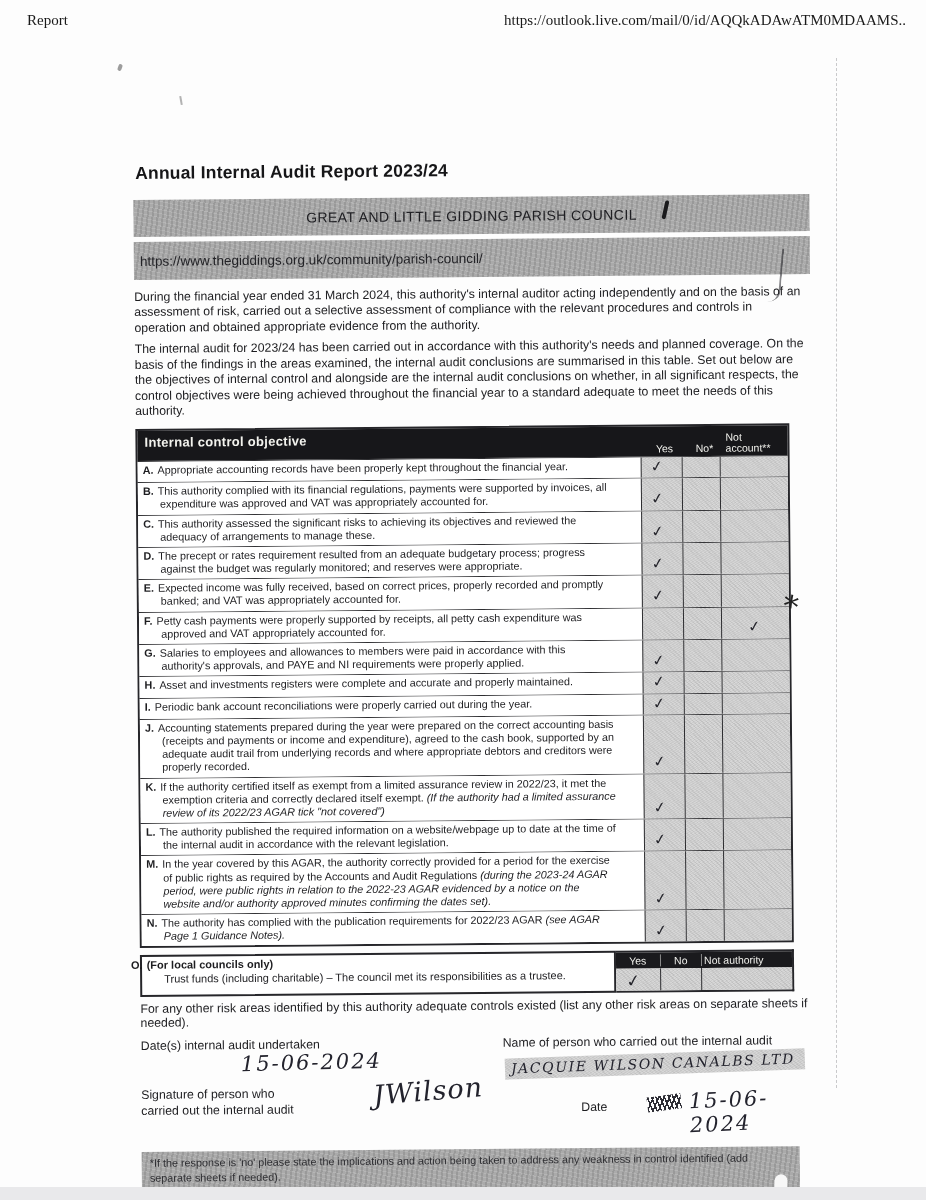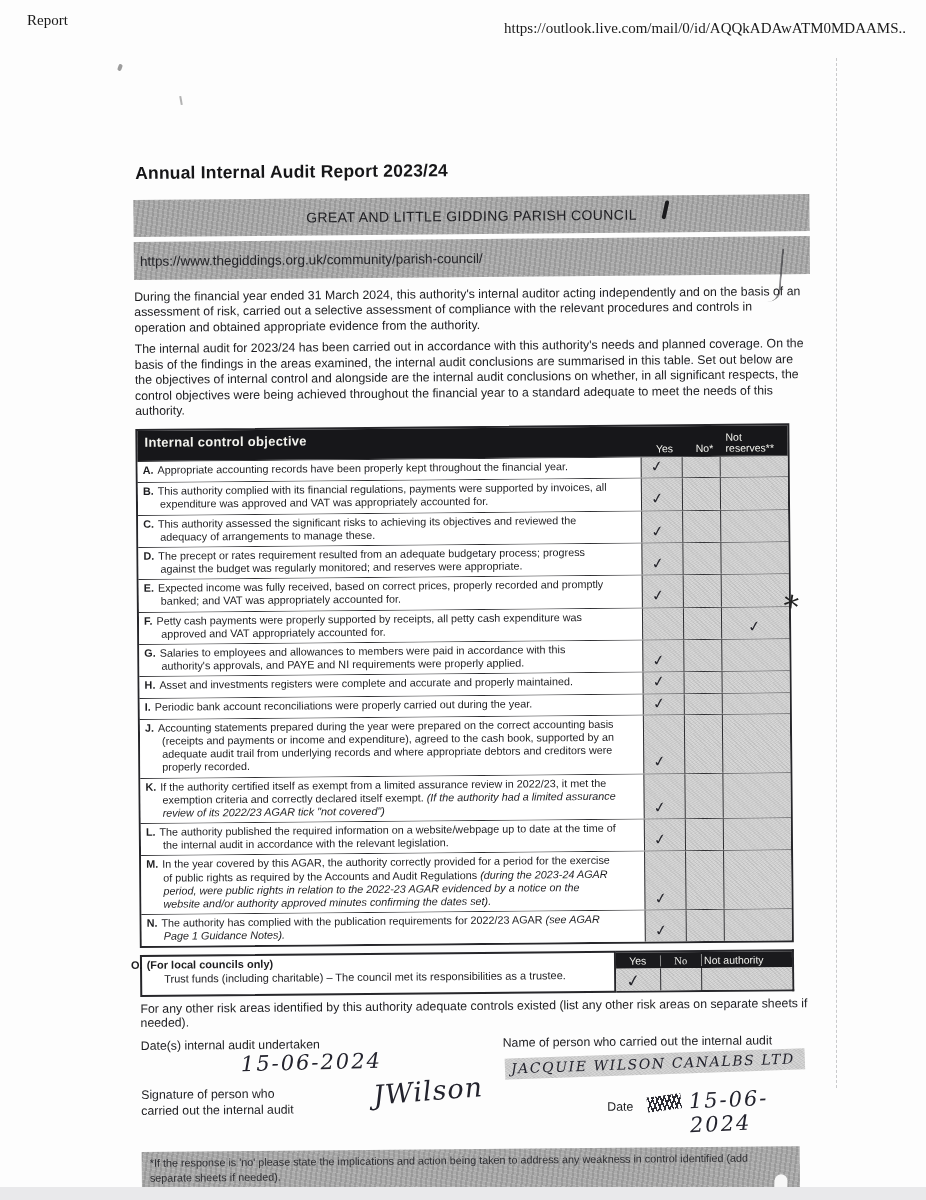--- a/index.html
+++ b/index.html
@@ -4,21 +4,21 @@
 <style>
   html,body{margin:0;padding:0;}
   body{width:926px;height:1200px;position:relative;background:#fdfdfd;overflow:hidden;
        font-family:"Liberation Sans", sans-serif;color:#1d1d20;}
   .page{position:absolute;inset:0;}
 
   
   .print-header{position:absolute;left:0;top:12px;width:926px;font-family:"Liberation Serif", serif;
        font-size:15px;color:#1a1a1a;}
   .print-header .app{position:absolute;left:27px;top:0;}
-  .print-header .url{position:absolute;right:20px;top:8px;}
+  .print-header .url{position:absolute;right:20px;top:0;}
 
   
   .doc{position:absolute;left:133px;top:160px;width:676px;transform:rotate(-0.5deg);
        transform-origin:50% 0;}
 
   .doc-title{font-size:17.5px;font-weight:bold;margin:0 0 16px 2px;letter-spacing:.2px;color:#161618;}
 
   .noise-dark{background-color:#aaaaaa;
       background-image:repeating-linear-gradient(97deg, rgba(0,0,0,.10) 0 2px, rgba(255,255,255,0) 2px 5px),
                        repeating-linear-gradient(13deg, rgba(255,255,255,.14) 0 1px, rgba(255,255,255,0) 1px 4px);}
@@ -58,42 +58,42 @@
 
   
   .orow{margin-top:7px;width:654px;display:flex;box-sizing:border-box;}
   .o-left{width:476px;box-sizing:border-box;border:2px solid #26262a;background:#fff;
       padding:2px 6px 4px 6px;font-size:11px;line-height:1.25;}
   .o-left .l2{padding-left:16px;}
   .o-right{width:178px;box-sizing:border-box;border:2px solid #26262a;border-left:none;
       display:flex;flex-direction:column;}
   .o-head{display:flex;background:#1a1a1d;color:#f2f2ee;font-size:10.5px;height:16px;align-items:center;}
   .o-head span{display:inline-block;text-align:center;box-sizing:border-box;}
-  .o-head .w1{width:44px;}.o-head .w2{width:42px;border-left:1px solid #8a8a8a;font-family:Liberation Serif, serif;}
+  .o-head .w1{width:44px;}.o-head .w2{width:42px;border-left:1px solid #8a8a8a;}
   .o-head .w3{width:92px;border-left:1px solid #8a8a8a;text-align:left;padding-left:2px;}
   .o-cells{display:flex;flex:1;min-height:22px;}
   .o-cells span{display:inline-block;box-sizing:border-box;}
   .o-cells .w1{width:44px;padding:2px 0 0 10px;}
   .o-cells .w2{width:42px;border-left:1.6px solid #2e2e31;}
   .o-cells .w3{width:92px;border-left:1.6px solid #2e2e31;}
   .o-cells .tick{font-size:17px;}
 
   .riskline{margin:5px 0 0;font-size:12.3px;width:672px;}
 
   
   .fields{position:relative;height:112px;margin-top:4px;font-size:12.3px;}
   .hw{font-family:"DejaVu Serif", serif;font-style:italic;color:#23232d;}
   .f-date-label{position:absolute;left:0;top:5px;}
   .f-date-value{position:absolute;left:100px;top:18px;font-size:21px;letter-spacing:2px;transform:rotate(-1deg);}
   .f-name-label{position:absolute;left:362px;top:5px;}
   .f-name-value{position:absolute;left:364px;top:24px;font-size:14px;letter-spacing:1.6px;
       transform:rotate(-1.5deg);padding:2px 10px 3px 6px;}
   .f-sig-label{position:absolute;left:0;top:54px;line-height:1.3;}
   .f-signature{position:absolute;left:232px;top:44px;font-size:27px;letter-spacing:1px;transform:rotate(-4deg);}
-  .f-dateword{position:absolute;left:466px;top:70px;}
+  .f-dateword{position:absolute;left:440px;top:70px;}
   .scribble{position:absolute;left:506px;top:66px;width:34px;height:15px;transform:rotate(-7deg);
       background:repeating-linear-gradient(75deg, #2c2c34 0 1.5px, rgba(0,0,0,0) 1.5px 4px),
                  repeating-linear-gradient(-60deg, #2c2c34 0 1.5px, rgba(0,0,0,0) 1.5px 5px);}
   .f-sigdate{position:absolute;left:548px;top:58px;font-size:21px;letter-spacing:2px;transform:rotate(-2deg);}
 
   
   .footband{margin-top:6px;width:658px;box-sizing:border-box;padding:4px 8px 6px 8px;
       color:#2e2e32;font-size:10.8px;line-height:1.32;position:relative;}
   .footband p{margin:0 0 5px;}
   .blob{position:absolute;left:632px;top:28px;width:13px;height:46px;background:#f7f7f7;
@@ -136,21 +136,21 @@
     </div>
 
     <p class="para p1">During the financial year ended 31 March 2024, this authority's internal auditor acting independently and on the basis of an assessment of risk, carried out a selective assessment of compliance with the relevant procedures and controls in operation and obtained appropriate evidence from the authority.</p>
     <p class="para p2">The internal audit for 2023/24 has been carried out in accordance with this authority's needs and planned coverage. On the basis of the findings in the areas examined, the internal audit conclusions are summarised in this table. Set out below are the objectives of internal control and alongside are the internal audit conclusions on whether, in all significant respects, the control objectives were being achieved throughout the financial year to a standard adequate to meet the needs of this authority.</p>
 
     <div class="itable">
       <div class="thead">
         <span class="hobj">Internal control objective</span>
         <span class="hcol hyes">Yes</span>
         <span class="hcol hno">No*</span>
-        <span class="hcol hnc">Not reserves**</span>
+        <span class="hcol hnc">Not account**</span>
       </div>
 
       <div class="trow">
         <div class="obj"><span class="rid">A.</span><span>Appropriate accounting records have been properly kept throughout the financial year.</span></div>
         <div class="cell cyes noise-light">
             <span class="tick">✓</span>
           </div>
         <div class="cell cno noise-light">
             <span class="tick"></span>
           </div>

